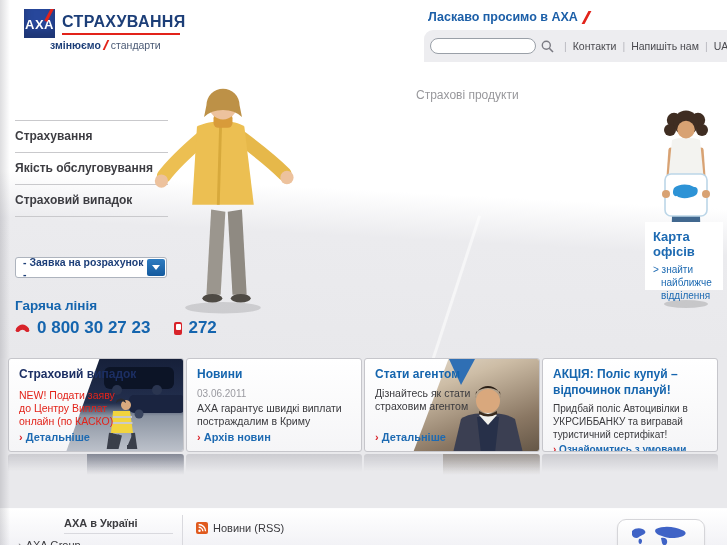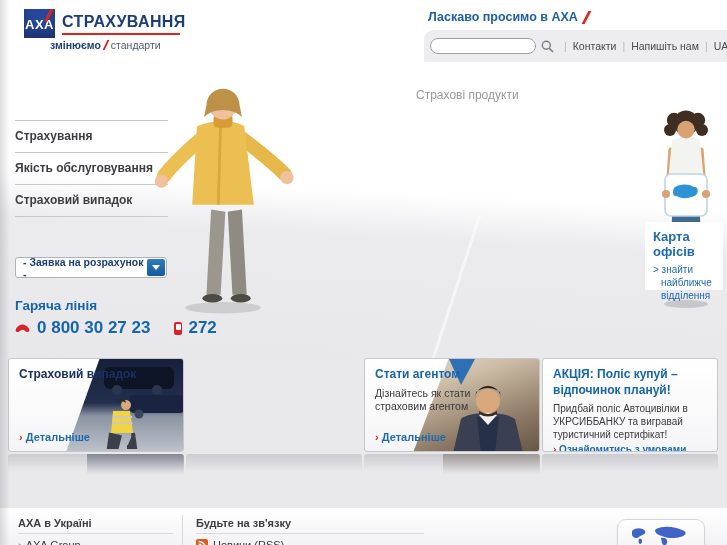--- a/index.html
+++ b/index.html
@@ -104,21 +104,21 @@
       linear-gradient(to bottom,rgba(150,150,158,.35),rgba(150,150,158,0) 60%);
       background-size:55% 100%,100% 100%;background-position:right top,left top;
       background-repeat:no-repeat,no-repeat;}
   .refl.r4{left:542px;}
   
   .footer{position:absolute;left:0;top:508px;width:727px;height:37px;
           background:linear-gradient(#ffffff,#f2f2f6);border-top:1px solid #fdfdfe;}
   .fcol{position:absolute;top:8px;}
   .fc1{left:18px;width:155px;} .fc2{left:196px;width:228px;}
   .fcol-title{font-size:11px;font-weight:bold;color:#3c3c40;padding-bottom:4px;
-              border-bottom:1px solid #d9d9de;}
+              border-bottom:1px solid #d9d9de;margin-left:46px;}
   .flink{margin-top:5px;font-size:11px;color:#3a3a3e;display:flex;align-items:center;cursor:pointer;}
   .flink .fl-arrow{color:#8a8a8e;margin-right:4px;font-weight:bold;}
   .fsep{position:absolute;left:182px;top:6px;height:40px;border-left:1px solid #d9d9de;}
   .rss-icon{display:inline-flex;width:12px;height:12px;background:#e05a1e;border-radius:2px;
             margin-right:5px;align-items:center;justify-content:center;}
   .map-card{position:absolute;left:617px;top:10px;width:86px;height:44px;background:
             linear-gradient(#ffffff,#ededf0);border:1px solid #d5d5d9;border-radius:9px;
             box-shadow:0 1px 2px rgba(0,0,0,.08);}
   
   .left-shade{position:absolute;left:0;top:0;width:10px;height:545px;
@@ -256,24 +256,34 @@
           <path d="M112,46 a5,5 0 1,1 0,.1 Z" fill="#d9a97e"></path>
           <path d="M107,44 q5,-4 10,0 l-1,-3 q-4,-3 -8,0 Z" fill="#2a2a30"></path>
           <path d="M104,52 L121,52 L124,74 L102,74 Z" fill="#f2d43e"></path>
           <path d="M104,58 L123,58 M103,64 L123.5,64" stroke="#c9c9c9" stroke-width="2" fill="none"></path>
           <path d="M102,74 L100,88 h8 l3,-12 M124,74 L126,88 h-8" fill="#3a3f4a" stroke="#3a3f4a" stroke-width="4"></path>
         </svg>
       </div>
       <div class="card-inner">
         <h3 class="card-title navy">
           <span>Страховий випадок</span></h3>
+        <p class="card-red">NEW! Подати заяву до Центру Виплат онлайн (по КАСКО)</p>
         <a class="card-link">Детальніше</a>
       </div>
     </div>
 
+    <div class="card c2">
+      <div class="card-inner">
+        <h3 class="card-title">
+          <span>Новини</span></h3>
+        <div class="card-date">03.06.2011</div>
+        <p class="card-text">АХА гарантує швидкі виплати постраждалим в Криму</p>
+        <a class="card-link">Архів новин</a>
+      </div>
+    </div>
 
     <div class="card c3">
       <div class="card-photo ph3">
         <svg width="176" height="94" viewBox="0 0 176 94">
           <path d="M84,0 L110,0 L96,26 Z" fill="#2f6fb4"></path>
           <path d="M96,60 C104,52 140,52 150,60 L158,94 L88,94 Z" fill="#3b3f52"></path>
           <path d="M112,58 L134,58 L130,94 L116,94 Z" fill="#273049"></path>
           <path d="M114,56 L123,66 L132,56 L123,52 Z" fill="#f2f2ee"></path>
           <circle cx="123" cy="42" r="12" fill="#d9a87d"></circle>
           <path d="M110,40 a13,13 0 0,1 26,0 l-1,-7 q-12,-8 -24,0 Z" fill="#2a1f16"></path>
@@ -306,21 +316,20 @@
   <div class="footer">
     <div class="fcol fc1">
       <div class="fcol-title">АХА в Україні</div>
       <div class="flink">
         <span class="fl-arrow">›</span>
         <span>AXA Group</span>
       </div>
     </div>
     <div class="fsep"></div>
     <div class="fcol fc2">
-      <div class="fcol-title">Будьте на зв'язку</div>
       <div class="flink">
         <span class="rss-icon">
           <svg width="10" height="10" viewBox="0 0 12 12">
             <circle cx="3" cy="9.2" r="1.5" fill="#fff"></circle>
             <path d="M2,5 a5,5 0 0 1 5,5" stroke="#fff" stroke-width="1.7" fill="none"></path>
             <path d="M2,1.7 a8.3,8.3 0 0 1 8.3,8.3" stroke="#fff" stroke-width="1.7" fill="none"></path>
           </svg>
         </span>
         <span>Новини (RSS)</span>
       </div>

